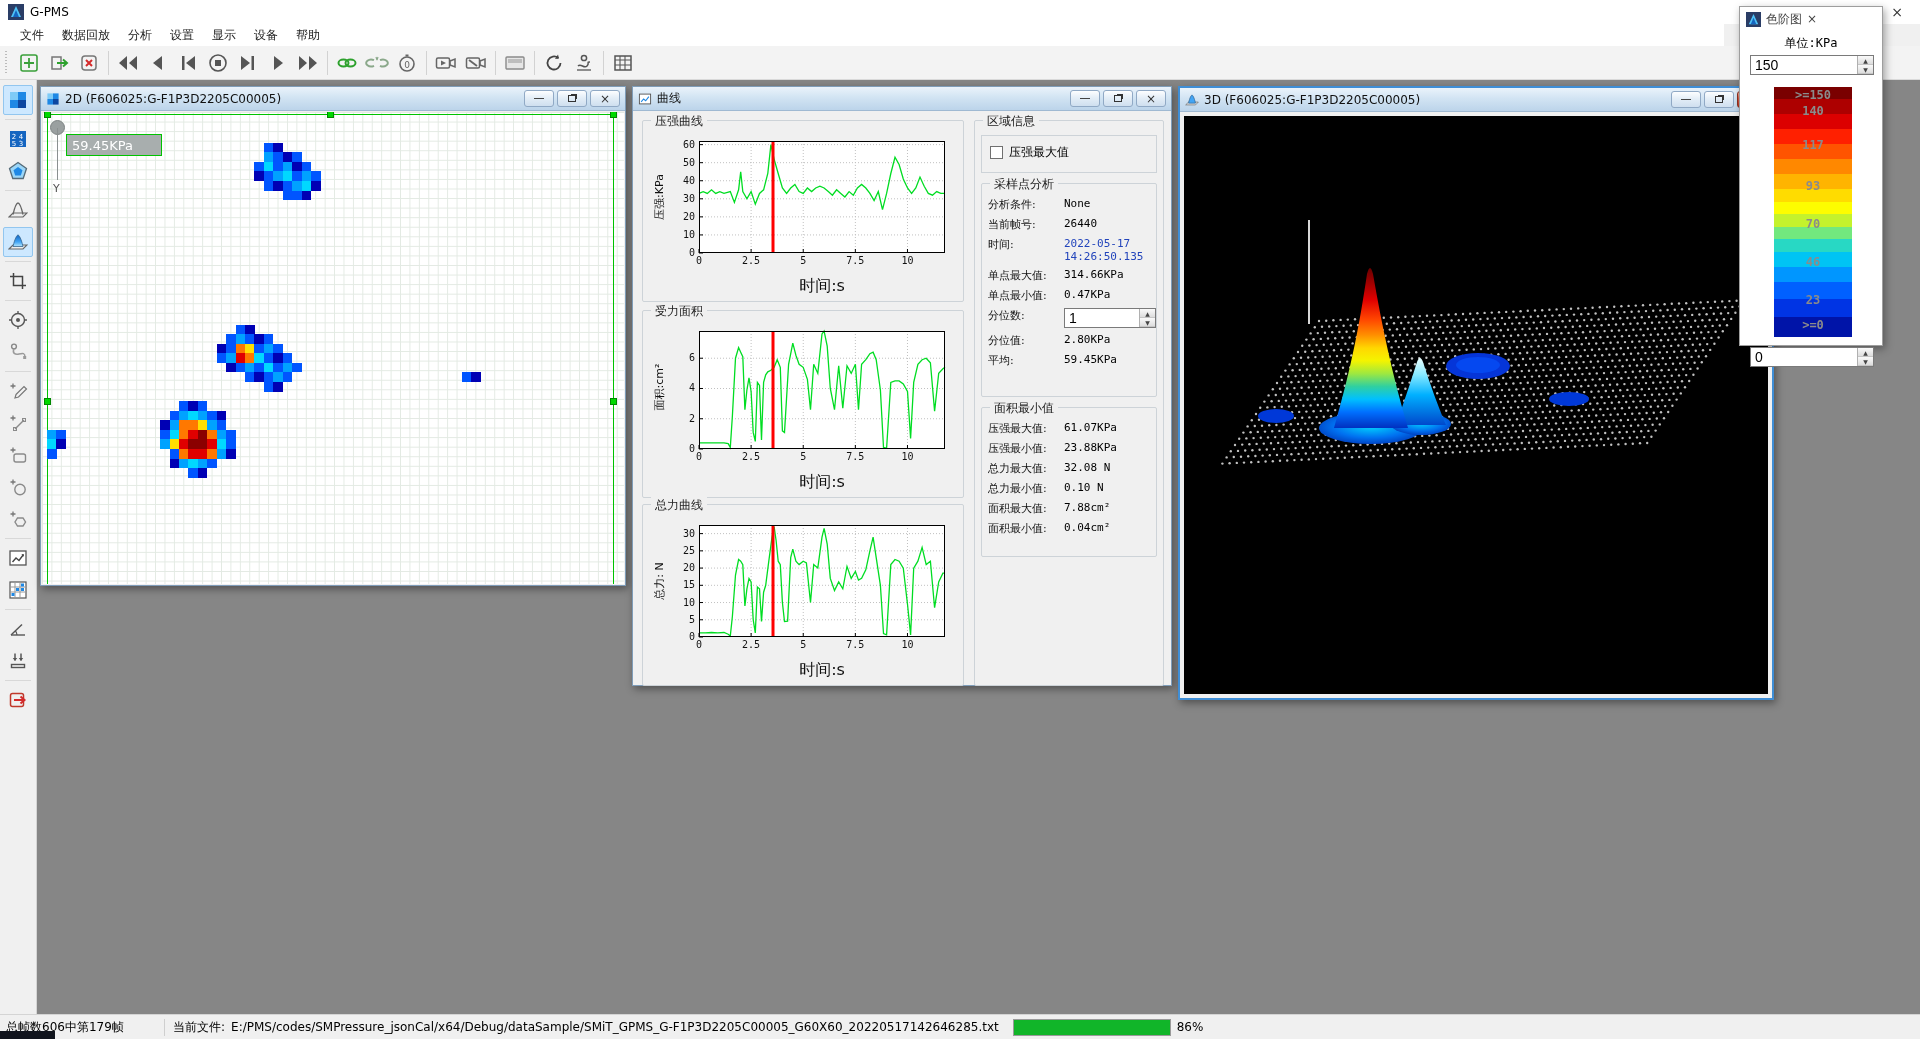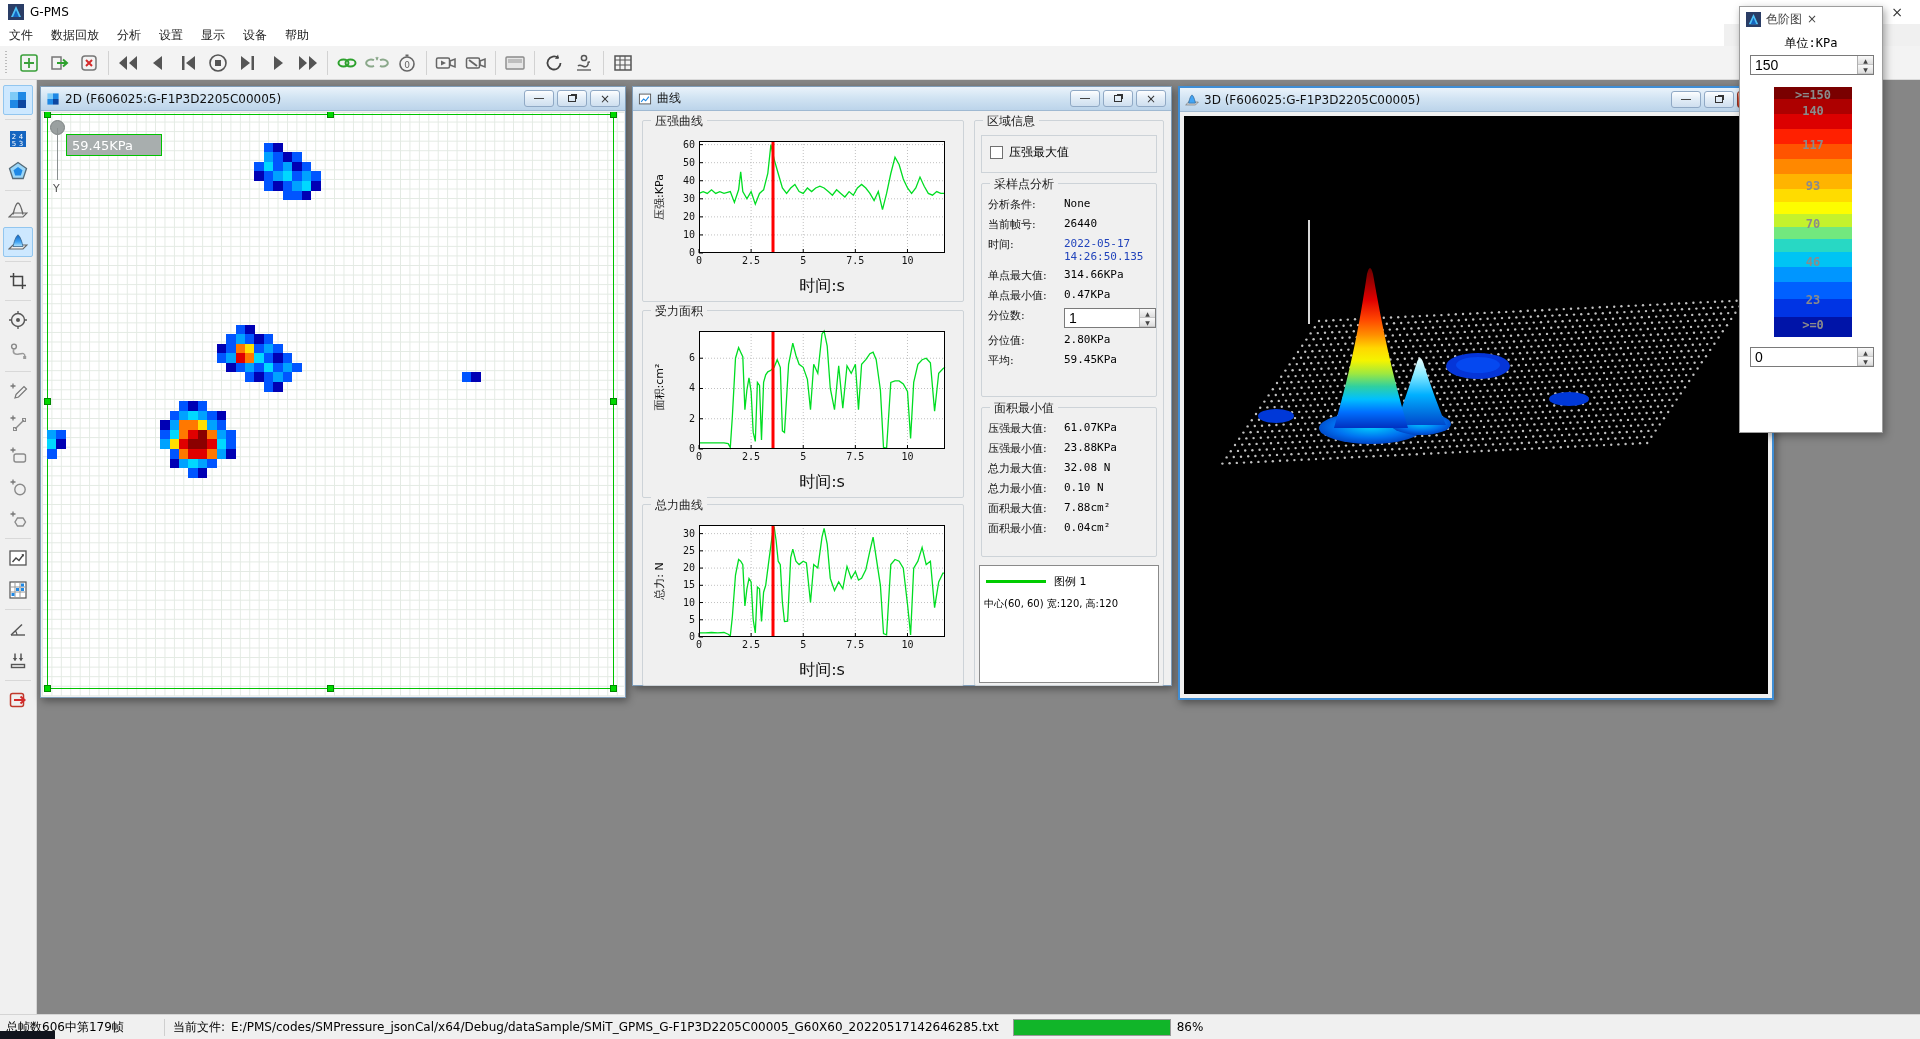--- a/index.html
+++ b/index.html
@@ -6,21 +6,21 @@
   html,body { width:1920px; height:1039px; overflow:hidden; font-family:"DejaVu Sans",sans-serif; background:#f0f0f0; }
 
   
   #titlebar { position:absolute; left:0; top:0; width:1920px; height:24px; background:#fff; display:flex; align-items:center; }
   #titlebar .apptitle { font-size:12px; margin-left:6px; color:#000; }
   #titlebar .caption-btns { margin-left:auto; display:flex; height:24px; }
   .cap-btn { width:46px; height:24px; display:flex; align-items:center; justify-content:center; }
   .glyph-min { width:10px; height:1px; background:#444; }
   .glyph-max { width:9px; height:9px; border:1px solid #444; }
   .glyph-close { font-size:14px; color:#333; line-height:1; }
-  #menubar { position:absolute; left:0; top:24px; width:1724px; height:22px; background:#fff; display:flex; align-items:center; padding-left:0; }
+  #menubar { position:absolute; left:0; top:24px; width:1724px; height:22px; background:#fff; display:flex; align-items:center; padding-left:11px; }
   .menu-item { font-size:12px; color:#222; padding:2px 9px; }
   #toolbar { position:absolute; left:0; top:46px; width:1920px; height:34px; background:#f3f3f3; border-bottom:1px solid #dadada; display:flex; align-items:center; padding-left:2px; }
   .grip { width:6px; height:24px; margin:0 3px; background:repeating-linear-gradient(#bbb 0 1px, transparent 1px 3px); background-size:2px 100%; background-repeat:repeat-y; }
   .tbtn { width:30px; height:28px; display:flex; align-items:center; justify-content:center; border:1px solid transparent; border-radius:2px; }
   .tsep { width:1px; height:24px; background:#d2d2d2; margin:0 4px; }
 
   
   #sidebar { position:absolute; left:0; top:80px; width:37px; height:934px; background:#f0f0f0; border-right:1px solid #d5d5d5; display:flex; flex-direction:column; align-items:center; padding-top:4px; }
   .sbtn { width:30px; height:30px; margin:1px 0; display:flex; align-items:center; justify-content:center; border:1px solid transparent; border-radius:2px; }
   .sbtn.sel { background:#cde8ff; border-color:#92c6ef; }
@@ -32,21 +32,21 @@
   .win-title { height:24px; background:linear-gradient(#eaf3fb,#d2e4f3 45%,#bcd4ea); border-bottom:1px solid #9fb9d2; display:flex; align-items:center; padding:0 5px; }
   .win-title .wt { font-size:12px; color:#111; margin-left:5px; white-space:nowrap; }
   .win-btns { margin-left:auto; display:flex; gap:3px; }
   .wbtn { width:30px; height:17px; border:1px solid #90a9c5; border-radius:3px; background:linear-gradient(#fdfeff,#e4eef7 45%,#cfdfef); display:flex; align-items:center; justify-content:center; }
   .wbtn .glyph-close { font-size:12px; }
   .wbtn.red { background:linear-gradient(#f7b3a0,#e0604a 40%,#c03018); border-color:#8f3322; }
   .wbtn.red .glyph-close { color:#fff; }
   .glyph-restore { width:8px; height:7px; border:1px solid #333; box-shadow:2px -2px 0 -1px #333; }
 
   
-  #win2d { left:3px; top:6px; width:586px; height:612px; }
+  #win2d { left:3px; top:6px; width:586px; height:500px; }
   #grid2d { position:absolute; left:1px; top:25px; right:1px; bottom:1px; background:#fff;
             background-image:linear-gradient(#e3eae3 1px,transparent 1px),linear-gradient(90deg,#e3eae3 1px,transparent 1px);
             background-size:9.43px 9.57px; overflow:hidden; }
   .selrect { position:absolute; left:5px; top:2px; width:567px; height:575px; border:1px solid #00c300; }
   .handle { position:absolute; width:7px; height:7px; background:#00d800; border:1px solid #008800; }
   .cell { position:absolute; width:9.5px; height:9.6px; }
   .probe-circle { position:absolute; left:8px; top:8px; width:15px; height:15px; border-radius:50%; background:#9aa0a0; border:1px solid #7d8383; }
   .probe-line { position:absolute; left:15px; top:16px; width:1px; height:52px; background:#8a9090; }
   .probe-y { position:absolute; left:11px; top:70px; font-size:11px; color:#555; }
   .probe-tip { position:absolute; left:24px; top:22px; width:96px; height:22px; background:#a8aeae; border:1px solid #00c300; color:#fff; font-size:13px; display:flex; align-items:center; padding-left:5px; }
@@ -78,21 +78,21 @@
   .legend-line1 { display:flex; align-items:center; padding:8px 6px 2px 6px; }
   .legend-swatch { width:60px; height:3px; }
   .legend-line1 span { font-size:11px; margin-left:8px; }
   .legend-line2 { font-size:10px; padding:6px 4px; color:#000; }
 
   
   #win3d { left:1141px; top:6px; width:596px; height:614px; border:2px solid #3f8ed6; }
   #scene3d-wrap { position:absolute; left:4px; top:28px; width:584px; height:578px; background:#000; }
 
   
-  #cmpanel { position:absolute; left:1739px; top:6px; width:144px; height:427px; background:#fff; border:1px solid #9e9e9e; box-shadow:2px 3px 8px rgba(0,0,0,.35); }
+  #cmpanel { position:absolute; left:1739px; top:6px; width:144px; height:340px; background:#fff; border:1px solid #9e9e9e; box-shadow:2px 3px 8px rgba(0,0,0,.35); }
   .cm-title { height:24px; display:flex; align-items:center; padding:0 6px; }
   .cm-title span { font-size:12px; color:#444; margin-left:5px; }
   .cm-close { margin-left:auto; font-size:13px; color:#555; }
   .cm-unit { text-align:center; font-size:12px; margin-top:4px; font-family:"DejaVu Sans Mono",monospace; }
   .cm-spin { position:absolute; left:10px; width:124px; }
   #cm-gradient { position:absolute; left:34px; top:80px; width:78px; height:250px;
     background:linear-gradient(to bottom,
       #7a0000 0 5%, #ad0000 5% 11%, #dc0000 11% 17%, #ff2000 17% 23%, #ff5400 23% 29%,
       #ff8800 29% 35%, #ffb400 35% 41%, #ffdc00 41% 46%, #fdfd00 46% 51%, #c4f22c 51% 56%,
       #72e87e 56% 61%, #28d8c4 61% 66%, #00c4f4 66% 72%, #0096ff 72% 78%, #0060ff 78% 85%,
@@ -799,27 +799,20 @@
               </div>
               <div class="info-row">
                 <span class="lab">面积最大值:</span>
                 <span class="val">7.88cm²</span>
               </div>
               <div class="info-row">
                 <span class="lab">面积最小值:</span>
                 <span class="val">0.04cm²</span>
               </div>
             </div>
-        </div>
-        <div class="legendbox" style="left:4px;top:444px;width:180px;height:118px">
-          <div class="legend-line1">
-            <div class="legend-swatch" style="background: rgb(0, 204, 0);"></div>
-            <span>图例 1</span>
-          </div>
-          <div class="legend-line2">中心(60, 60)  宽:120, 高:120</div>
         </div>
       </div>
 
     </div>
   </div>
 
   <div class="win" id="win3d">
     <div class="win-title">
       <svg width="14" height="14" viewBox="0 0 20 20">
           <polygon points="1,17 5,13 19,13 15,17" fill="#eee" stroke="#666"></polygon>

